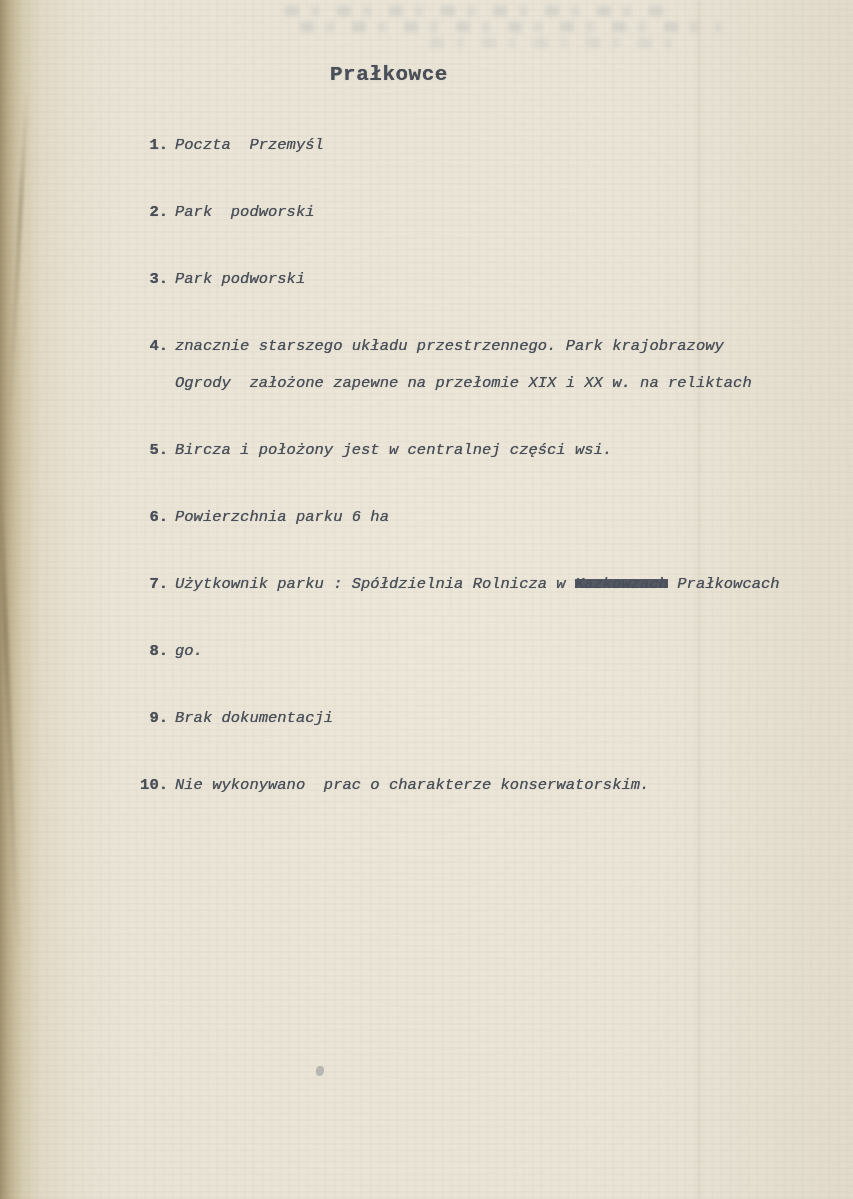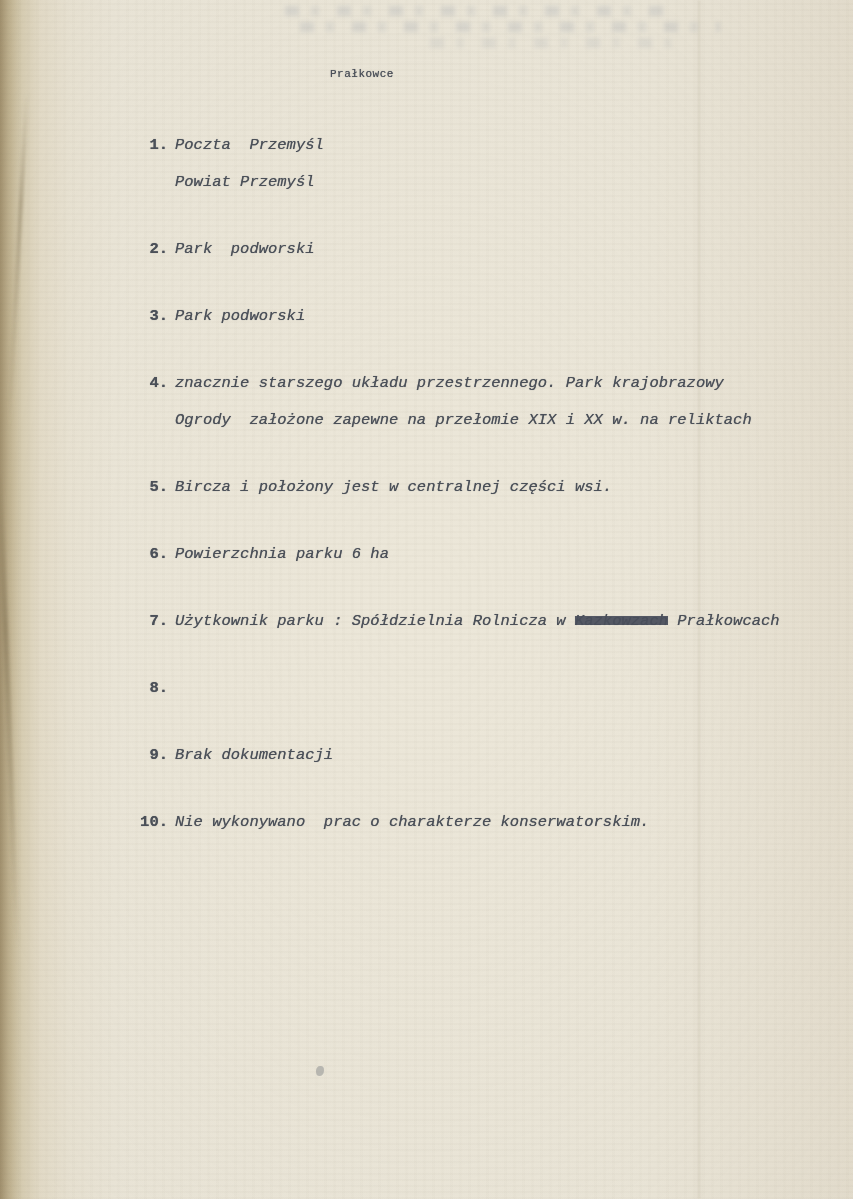--- a/index.html
+++ b/index.html
@@ -83,22 +83,22 @@
     position: absolute;
     inset: 0;
     padding-top: 56px;
     color: #4b5058;
     font-size: 15.5px;
     line-height: 37px;
     text-shadow: 0 0 0.7px rgba(70,75,88,0.85);
   }
   .title {
     margin: 0 16px 0 330px;
-    font-size: 11px;
-    font-weight: 400;
+    font-size: 21px;
+    font-weight: 700;
     letter-spacing: 0.5px;
   }
   .items {
     margin-top: 34px;
     padding-left: 130px;
   }
   .item {
     display: flex;
     align-items: flex-start;
   }
@@ -132,21 +132,20 @@
 
 <div class="content">
   <h1 class="title">Prałkowce</h1>
 
   <div class="items">
 
     <div class="item">
       <span class="num">1.</span>
       <div class="lines">
         <div class="line">Poczta  Przemyśl</div>
-        <div class="line">Powiat Przemyśl</div>
       </div>
     </div>
 
     <div class="item">
       <span class="num">2.</span>
       <div class="lines">
         <div class="line">Park  podworski</div>
       </div>
     </div>
 
@@ -182,20 +181,21 @@
     <div class="item">
       <span class="num">7.</span>
       <div class="lines">
         <div class="line"><span>Użytkownik parku : Spółdzielnia Rolnicza w </span><span class="struck">Kazkowzach</span><span> Prałkowcach</span></div>
       </div>
     </div>
 
     <div class="item">
       <span class="num">8.</span>
       <div class="lines">
+        <div class="line">go.</div>
       </div>
     </div>
 
     <div class="item">
       <span class="num">9.</span>
       <div class="lines">
         <div class="line">Brak dokumentacji</div>
       </div>
     </div>
 

